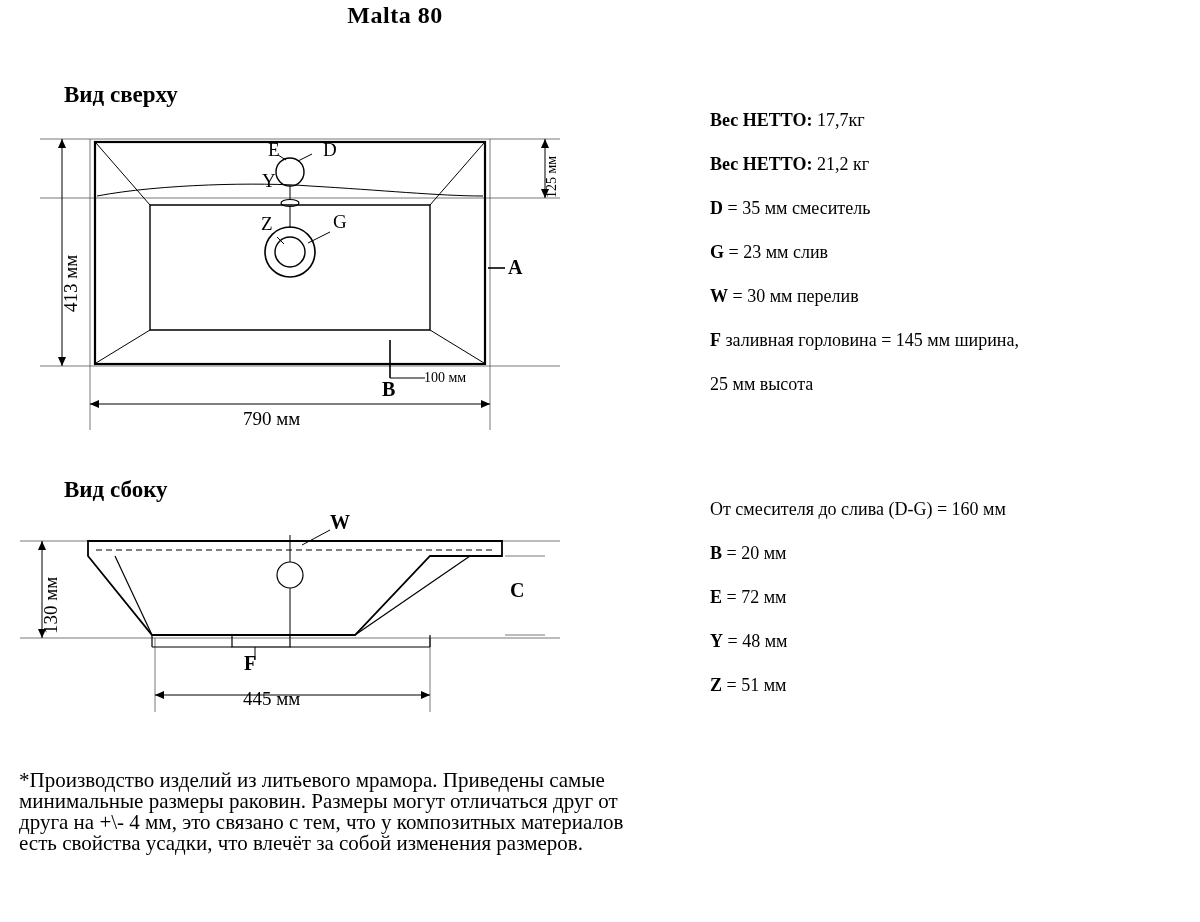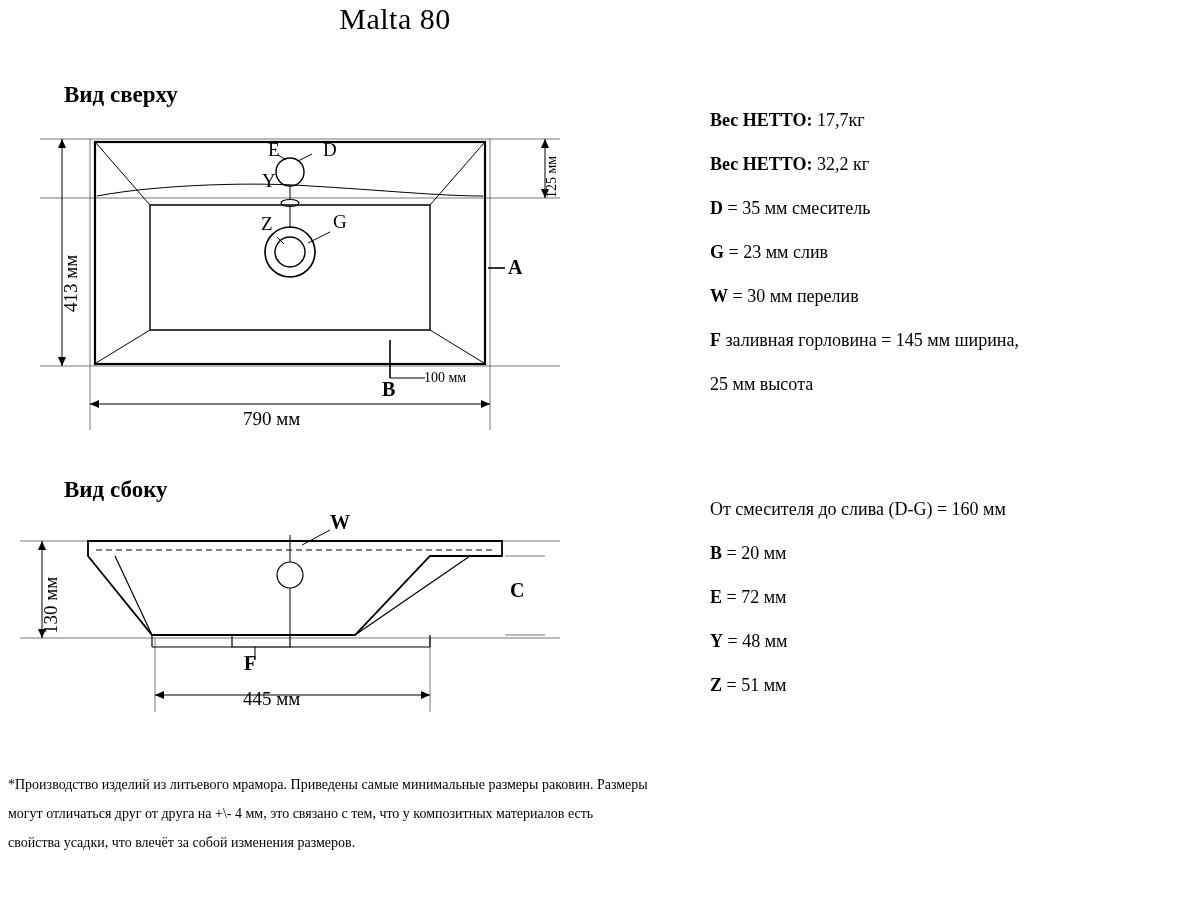--- a/index.html
+++ b/index.html
@@ -19,22 +19,22 @@
     position: relative;
     width: 1200px;
     height: 922px;
   }
   #title {
     position: absolute;
     left: 0;
     top: 2px;
     width: 790px;
     text-align: center;
-    font-size: 30px;
-    font-weight: normal;
+    font-size: 24px;
+    font-weight: bold;
     letter-spacing: 0.5px;
   }
   .view-label {
     position: absolute;
     font-size: 23px;
     font-weight: bold;
   }
   #top-view-label { left: 64px; top: 82px; }
   #side-view-label { left: 64px; top: 477px; }
 
@@ -64,25 +64,25 @@
   #spec-list2 {
     position: absolute;
     left: 710px;
     top: 487px;
     width: 480px;
   }
 
   
   #footnote {
     position: absolute;
-    left: 8px;
+    left: 19px;
     top: 770px;
     width: 640px;
-    font-size: 14px;
-    line-height: 29px;
+    font-size: 21px;
+    line-height: 21px;
   }
 
   
   .dim {
     position: absolute;
     font-size: 19px;
   }
   .dim.small { font-size: 14px; }
   .vert {
     transform: rotate(-90deg);
@@ -211,21 +211,21 @@
   <div class="letter b" style="left: 382px; top: 378px;">B</div>
 
   <div class="dim vert" style="left: 40px; top: 634px;">130 мм</div>
   <div class="dim" style="left: 243px; top: 688px;">445 мм</div>
   <div class="letter b" style="left: 330px; top: 511px;">W</div>
   <div class="letter b" style="left: 510px; top: 579px;">C</div>
   <div class="letter b" style="left: 244px; top: 652px;">F</div>
 
   <div id="spec-list">
     <div class="spec-row"><span class="bold">Вес НЕТТО:</span><span> 17,7кг</span></div>
-    <div class="spec-row"><span class="bold">Вес НЕТТО:</span><span> 32,2 кг</span></div>
+    <div class="spec-row"><span class="bold">Вес НЕТТО:</span><span> 21,2 кг</span></div>
     <div class="spec-row"><span class="bold">D</span><span> = 35 мм смеситель</span></div>
     <div class="spec-row"><span class="bold">G</span><span> = 23 мм слив</span></div>
     <div class="spec-row"><span class="bold">W</span><span> = 30 мм перелив</span></div>
     <div class="spec-row"><span class="bold">F</span><span> заливная горловина = 145 мм ширина,</span></div>
     <div class="spec-row"><span class="bold"></span><span>25 мм высота</span></div>
   </div>
 
   <div id="spec-list2">
     <div class="spec-row"><span class="bold"></span><span>От смесителя до слива (D-G) = 160 мм</span></div>
     <div class="spec-row"><span class="bold">B</span><span> = 20 мм</span></div>

